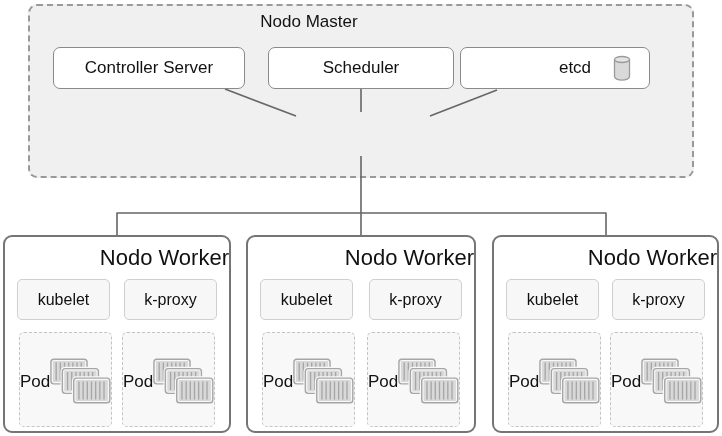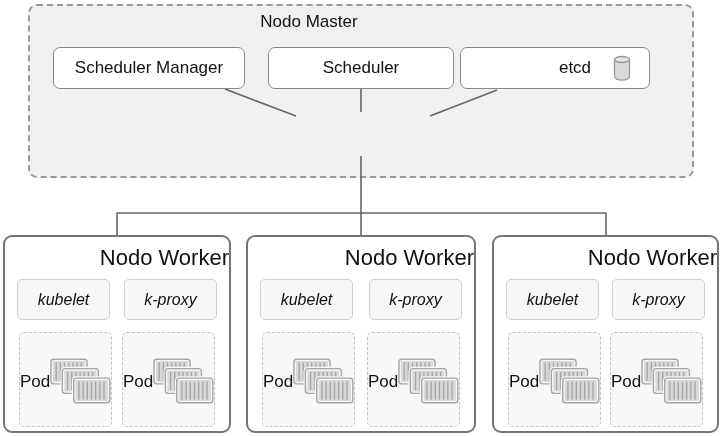--- a/index.html
+++ b/index.html
@@ -41,21 +41,21 @@
   .connectors path{stroke:var(--connector);stroke-width:1.6;fill:none;stroke-linejoin:round;}
   
   .worker{
     position:absolute;top:235px;height:198px;box-sizing:border-box;background:#fff;
     border:2px solid var(--worker-border);border-radius:9px;z-index:3;
   }
   #w1{left:3px;  width:228px;}
   #w2{left:246px;width:230px;}
   #w3{left:492px;width:227px;}
   .worker-title{text-align:right;margin-top:8px;font-size:22px;}
-  .svc-row{display:flex;justify-content:space-between;padding:0 12px;margin-top:8px;font-style:italic;}
+  .svc-row{display:flex;justify-content:space-between;padding:0 12px;margin-top:8px;}
   .svc{
     width:93px;height:41px;box-sizing:border-box;background:var(--svc-bg);
     border:1.5px solid var(--svc-border);border-radius:5px;
     display:flex;align-items:center;justify-content:center;font-size:16px;
   }
   .pod-row{display:flex;justify-content:space-between;padding:0 14px;margin-top:12px;}
   .pod{
     width:93px;height:95px;box-sizing:border-box;background:var(--pod-bg);
     border:1.5px dashed var(--pod-border);border-radius:5px;
     display:flex;flex-direction:row;align-items:center;
@@ -88,21 +88,21 @@
     <path d="M225 89 L296 116"></path>
     <path d="M361 89 V112"></path>
     <path d="M497 90 L430 116"></path>
     <path d="M361 156 V236"></path>
     <path d="M117 236 V213 H606 V236"></path>
   </svg>
 
   <div class="master-title">Nodo Master</div>
 
   <div class="box" id="cm">
-    <span>Scheduler Manager</span>
+    <span>Controller Server</span>
   </div>
 
   <div class="box" id="sched">
     <span>Scheduler</span>
   </div>
 
   <div class="box" id="etcd">
     <span>etcd</span>
     <svg class="cyl" width="20" height="27" viewBox="0 0 20 27">
       <path class="cyl-body" d="M2.5 5 v17 c0 2 3.4 3.6 7.5 3.6 s7.5 -1.6 7.5 -3.6 V5"></path>

